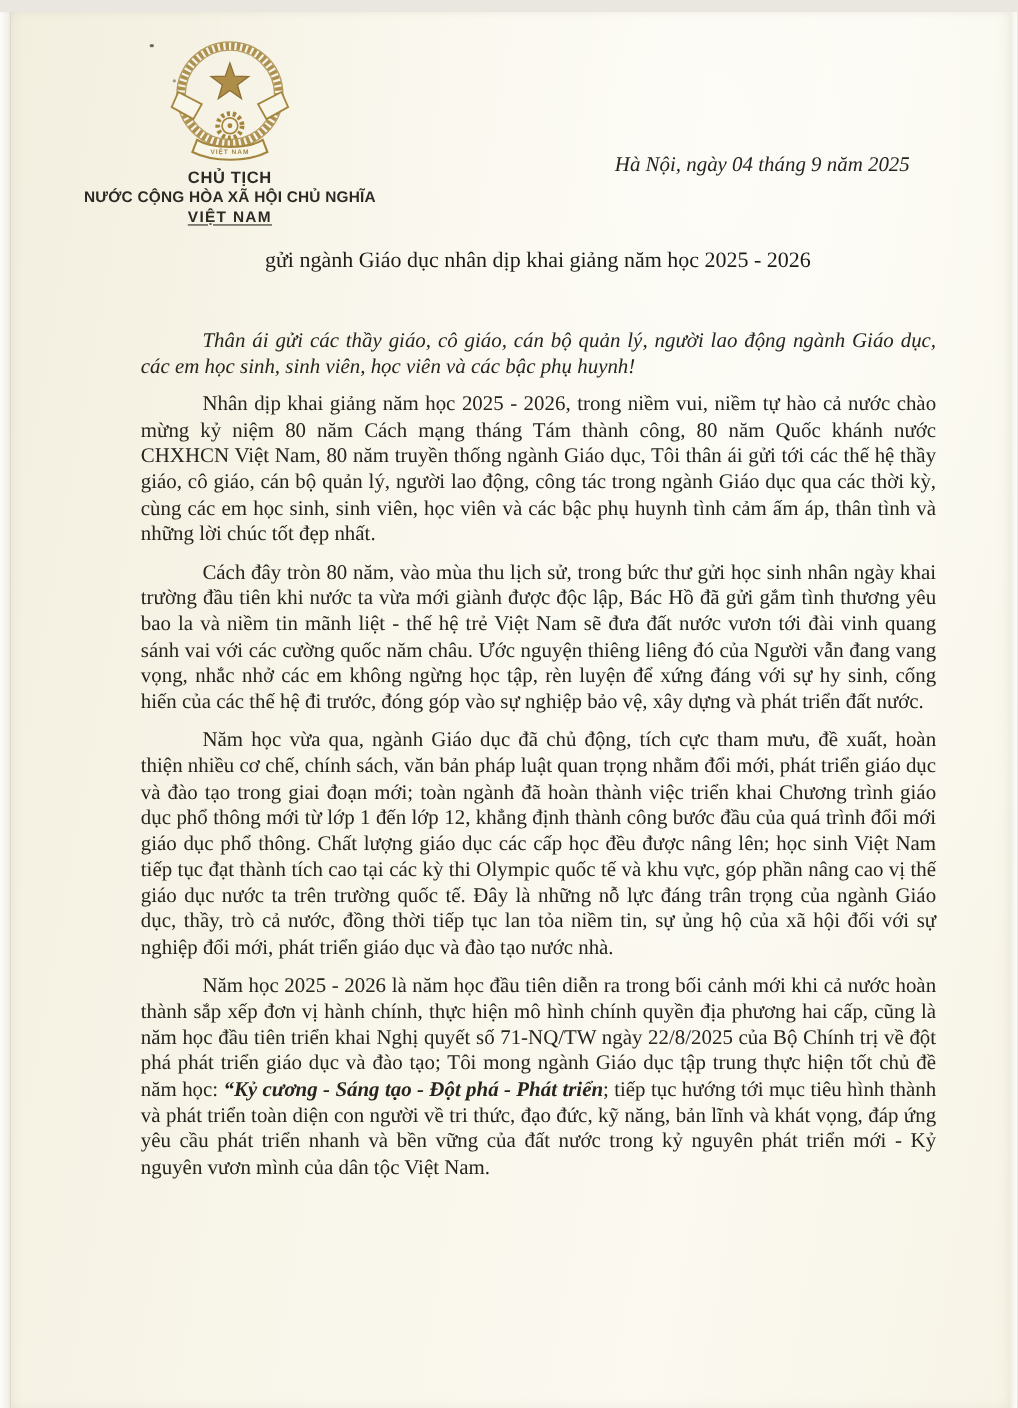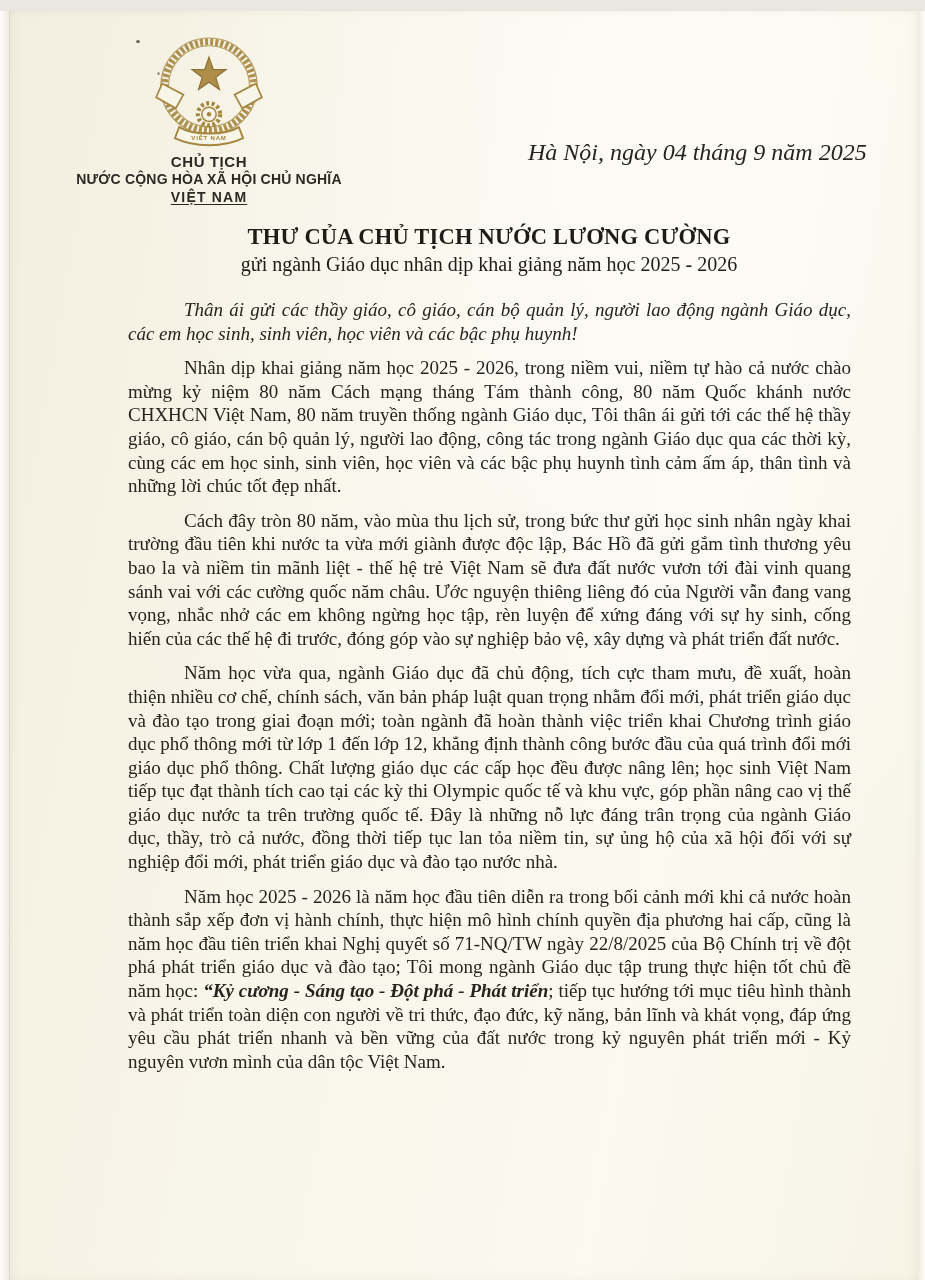--- a/index.html
+++ b/index.html
@@ -24,21 +24,21 @@
 
   
   .office-block{position:absolute;left:74px;top:24px;width:270px;text-align:center;
     font-family:"Liberation Sans","DejaVu Sans",sans-serif;color:#2b2a24;}
   .emblem{display:block;margin:0 auto 2px auto;}
   .office-l1{font-size:15px;font-weight:bold;letter-spacing:.6px;line-height:18px;}
   .office-l2{font-size:14px;font-weight:bold;letter-spacing:.2px;line-height:17px;}
   .office-l3{font-size:14px;font-weight:bold;letter-spacing:1.2px;line-height:18px;text-decoration:underline;text-underline-offset:2px;}
 
   .dateline{position:absolute;left:528px;top:128px;width:330px;
-    font-style:italic;font-size:24px;color:#26241e;text-align:center;white-space:nowrap;}
+    font-style:italic;font-size:19px;color:#26241e;text-align:center;white-space:nowrap;}
 
   .titles{position:absolute;left:128px;top:212px;width:722px;text-align:center;color:#1d1c17;}
   .title-1{font-size:22.5px;font-weight:bold;letter-spacing:.2px;line-height:27px;}
   .title-2{font-size:20px;font-weight:normal;line-height:26px;margin-top:1px;}
 
   .letter-body{position:absolute;left:128px;top:287px;width:723px;color:#26241e;
     font-size:19px;line-height:23.6px;text-align:justify;}
   .letter-body p{margin:0 0 11px 0;text-indent:56px;}
   .salutation{font-style:italic;font-family:Liberation Serif, serif;}
   .theme-phrase{font-weight:bold;font-style:italic;}
@@ -71,21 +71,20 @@
       <text x="75" y="123" text-anchor="middle" font-size="7" font-weight="bold" fill="#a5863f" letter-spacing="1" font-family="Liberation Sans, sans-serif">VIỆT NAM</text>
     </svg>
     <div class="office-l1">CHỦ TỊCH</div>
     <div class="office-l2">NƯỚC CỘNG HÒA XÃ HỘI CHỦ NGHĨA</div>
     <div class="office-l3">VIỆT NAM</div>
   </div>
 
   <div class="dateline">Hà Nội, ngày 04 tháng 9 năm 2025</div>
 
   <div class="titles">
-    <div class="title-1">THƯ CỦA CHỦ TỊCH NƯỚC LƯƠNG CƯỜNG</div>
     <div class="title-2">gửi ngành Giáo dục nhân dịp khai giảng năm học 2025 - 2026</div>
   </div>
 
   <div class="letter-body">
     <p class="salutation">Thân ái gửi các thầy giáo, cô giáo, cán bộ quản lý, người lao động ngành Giáo dục, các em học sinh, sinh viên, học viên và các bậc phụ huynh!</p>
     <p>Nhân dịp khai giảng năm học 2025 - 2026, trong niềm vui, niềm tự hào cả nước chào mừng kỷ niệm 80 năm Cách mạng tháng Tám thành công, 80 năm Quốc khánh nước CHXHCN Việt Nam, 80 năm truyền thống ngành Giáo dục, Tôi thân ái gửi tới các thế hệ thầy giáo, cô giáo, cán bộ quản lý, người lao động, công tác trong ngành Giáo dục qua các thời kỳ, cùng các em học sinh, sinh viên, học viên và các bậc phụ huynh tình cảm ấm áp, thân tình và những lời chúc tốt đẹp nhất.</p>
     <p>Cách đây tròn 80 năm, vào mùa thu lịch sử, trong bức thư gửi học sinh nhân ngày khai trường đầu tiên khi nước ta vừa mới giành được độc lập, Bác Hồ đã gửi gắm tình thương yêu bao la và niềm tin mãnh liệt - thế hệ trẻ Việt Nam sẽ đưa đất nước vươn tới đài vinh quang sánh vai với các cường quốc năm châu. Ước nguyện thiêng liêng đó của Người vẫn đang vang vọng, nhắc nhở các em không ngừng học tập, rèn luyện để xứng đáng với sự hy sinh, cống hiến của các thế hệ đi trước, đóng góp vào sự nghiệp bảo vệ, xây dựng và phát triển đất nước.</p>
     <p>Năm học vừa qua, ngành Giáo dục đã chủ động, tích cực tham mưu, đề xuất, hoàn thiện nhiều cơ chế, chính sách, văn bản pháp luật quan trọng nhằm đổi mới, phát triển giáo dục và đào tạo trong giai đoạn mới; toàn ngành đã hoàn thành việc triển khai Chương trình giáo dục phổ thông mới từ lớp 1 đến lớp 12, khẳng định thành công bước đầu của quá trình đổi mới giáo dục phổ thông. Chất lượng giáo dục các cấp học đều được nâng lên; học sinh Việt Nam tiếp tục đạt thành tích cao tại các kỳ thi Olympic quốc tế và khu vực, góp phần nâng cao vị thế giáo dục nước ta trên trường quốc tế. Đây là những nỗ lực đáng trân trọng của ngành Giáo dục, thầy, trò cả nước, đồng thời tiếp tục lan tỏa niềm tin, sự ủng hộ của xã hội đối với sự nghiệp đổi mới, phát triển giáo dục và đào tạo nước nhà.</p>
     <p><span>Năm học 2025 - 2026 là năm học đầu tiên diễn ra trong bối cảnh mới khi cả nước hoàn thành sắp xếp đơn vị hành chính, thực hiện mô hình chính quyền địa phương hai cấp, cũng là năm học đầu tiên triển khai Nghị quyết số 71-NQ/TW ngày 22/8/2025 của Bộ Chính trị về đột phá phát triển giáo dục và đào tạo; Tôi mong ngành Giáo dục tập trung thực hiện tốt chủ đề năm học: </span><span class="theme-phrase">“Kỷ cương - Sáng tạo - Đột phá - Phát triển</span><span>; tiếp tục hướng tới mục tiêu hình thành và phát triển toàn diện con người về tri thức, đạo đức, kỹ năng, bản lĩnh và khát vọng, đáp ứng yêu cầu phát triển nhanh và bền vững của đất nước trong kỷ nguyên phát triển mới - Kỷ nguyên vươn mình của dân tộc Việt Nam.</span></p>
   </div>

